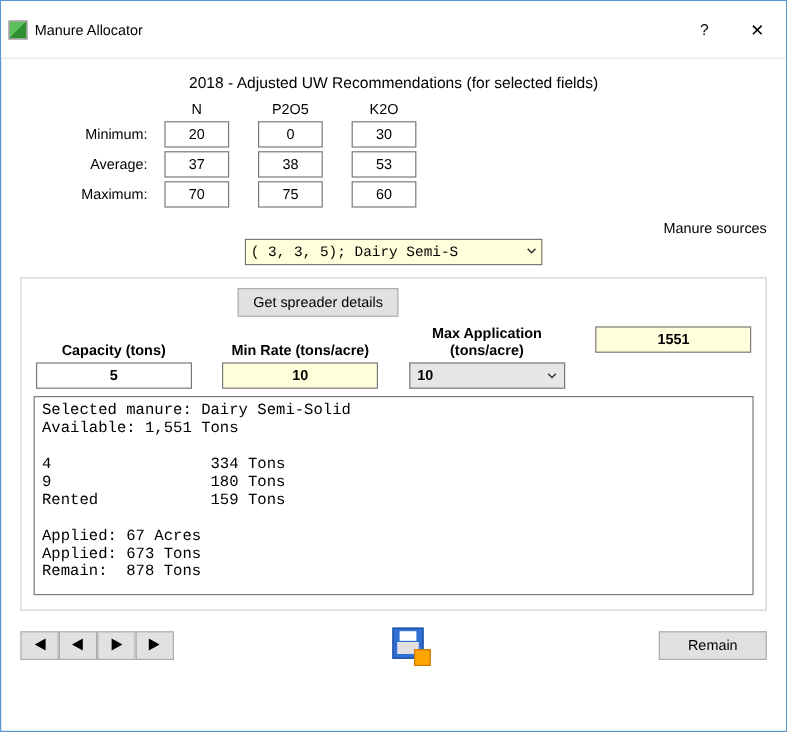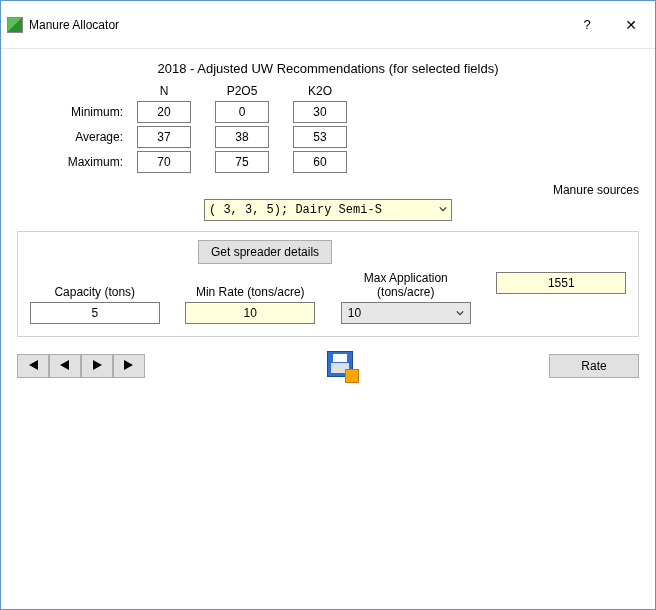--- a/index.html
+++ b/index.html
@@ -121,21 +121,21 @@
     font-size: 12px;
     font-family: inherit;
     cursor: default;
   }
   .spreader-cols {
     display: grid;
     grid-template-columns: 1fr 1fr 1fr 1fr;
     column-gap: 22px;
     margin-top: 6px;
   }
-  .sp-col { text-align: center; }
+  .sp-col { text-align: center; font-weight: bold; }
   .sp-col .lbl { font-size: 12px; line-height: 1.15; min-height: 30px; display:flex; align-items:flex-end; justify-content:center; }
   .sp-input {
     width: 130px;
     height: 22px;
     border: 1px solid #7a7a7a;
     background: #fff;
     text-align: center;
     font-size: 12px;
     line-height: 20px;
     margin: 2px auto 0 auto;
@@ -308,20 +308,30 @@
                   <path d="M1 3 L5 7 L9 3" stroke="#333" fill="none" stroke-width="1.5"></path>
                 </svg>
             </span>
           </div>
         </div>
         <div class="sp-col">
           <div class="sp-input yellow">1551</div>
         </div>
       </div>
 
+      <div class="result-box">Selected manure: Dairy Semi-Solid
+Available: 1,551 Tons
+
+4                 334 Tons
+9                 180 Tons
+Rented            159 Tons
+
+Applied: 67 Acres
+Applied: 673 Tons
+Remain:  878 Tons</div>
     </fieldset>
 
     <div class="bottom-bar">
       <div class="nav-group">
         <div class="nav-btn">
           <span>
             <svg width="14" height="12" viewBox="0 0 14 12">
                 <path d="M1 1v10M12 1L3 6l9 5z" fill="#000"></path>
               </svg>
           </span>
@@ -347,17 +357,17 @@
               </svg>
           </span>
         </div>
       </div>
 
       <div class="save-icon">
         <div class="disk"></div>
         <div class="accent"></div>
       </div>
 
-      <button class="close-btn">Rate</button>
+      <button class="close-btn">Remain</button>
     </div>
 
   </div>
 </div>
 
 </body></html>

